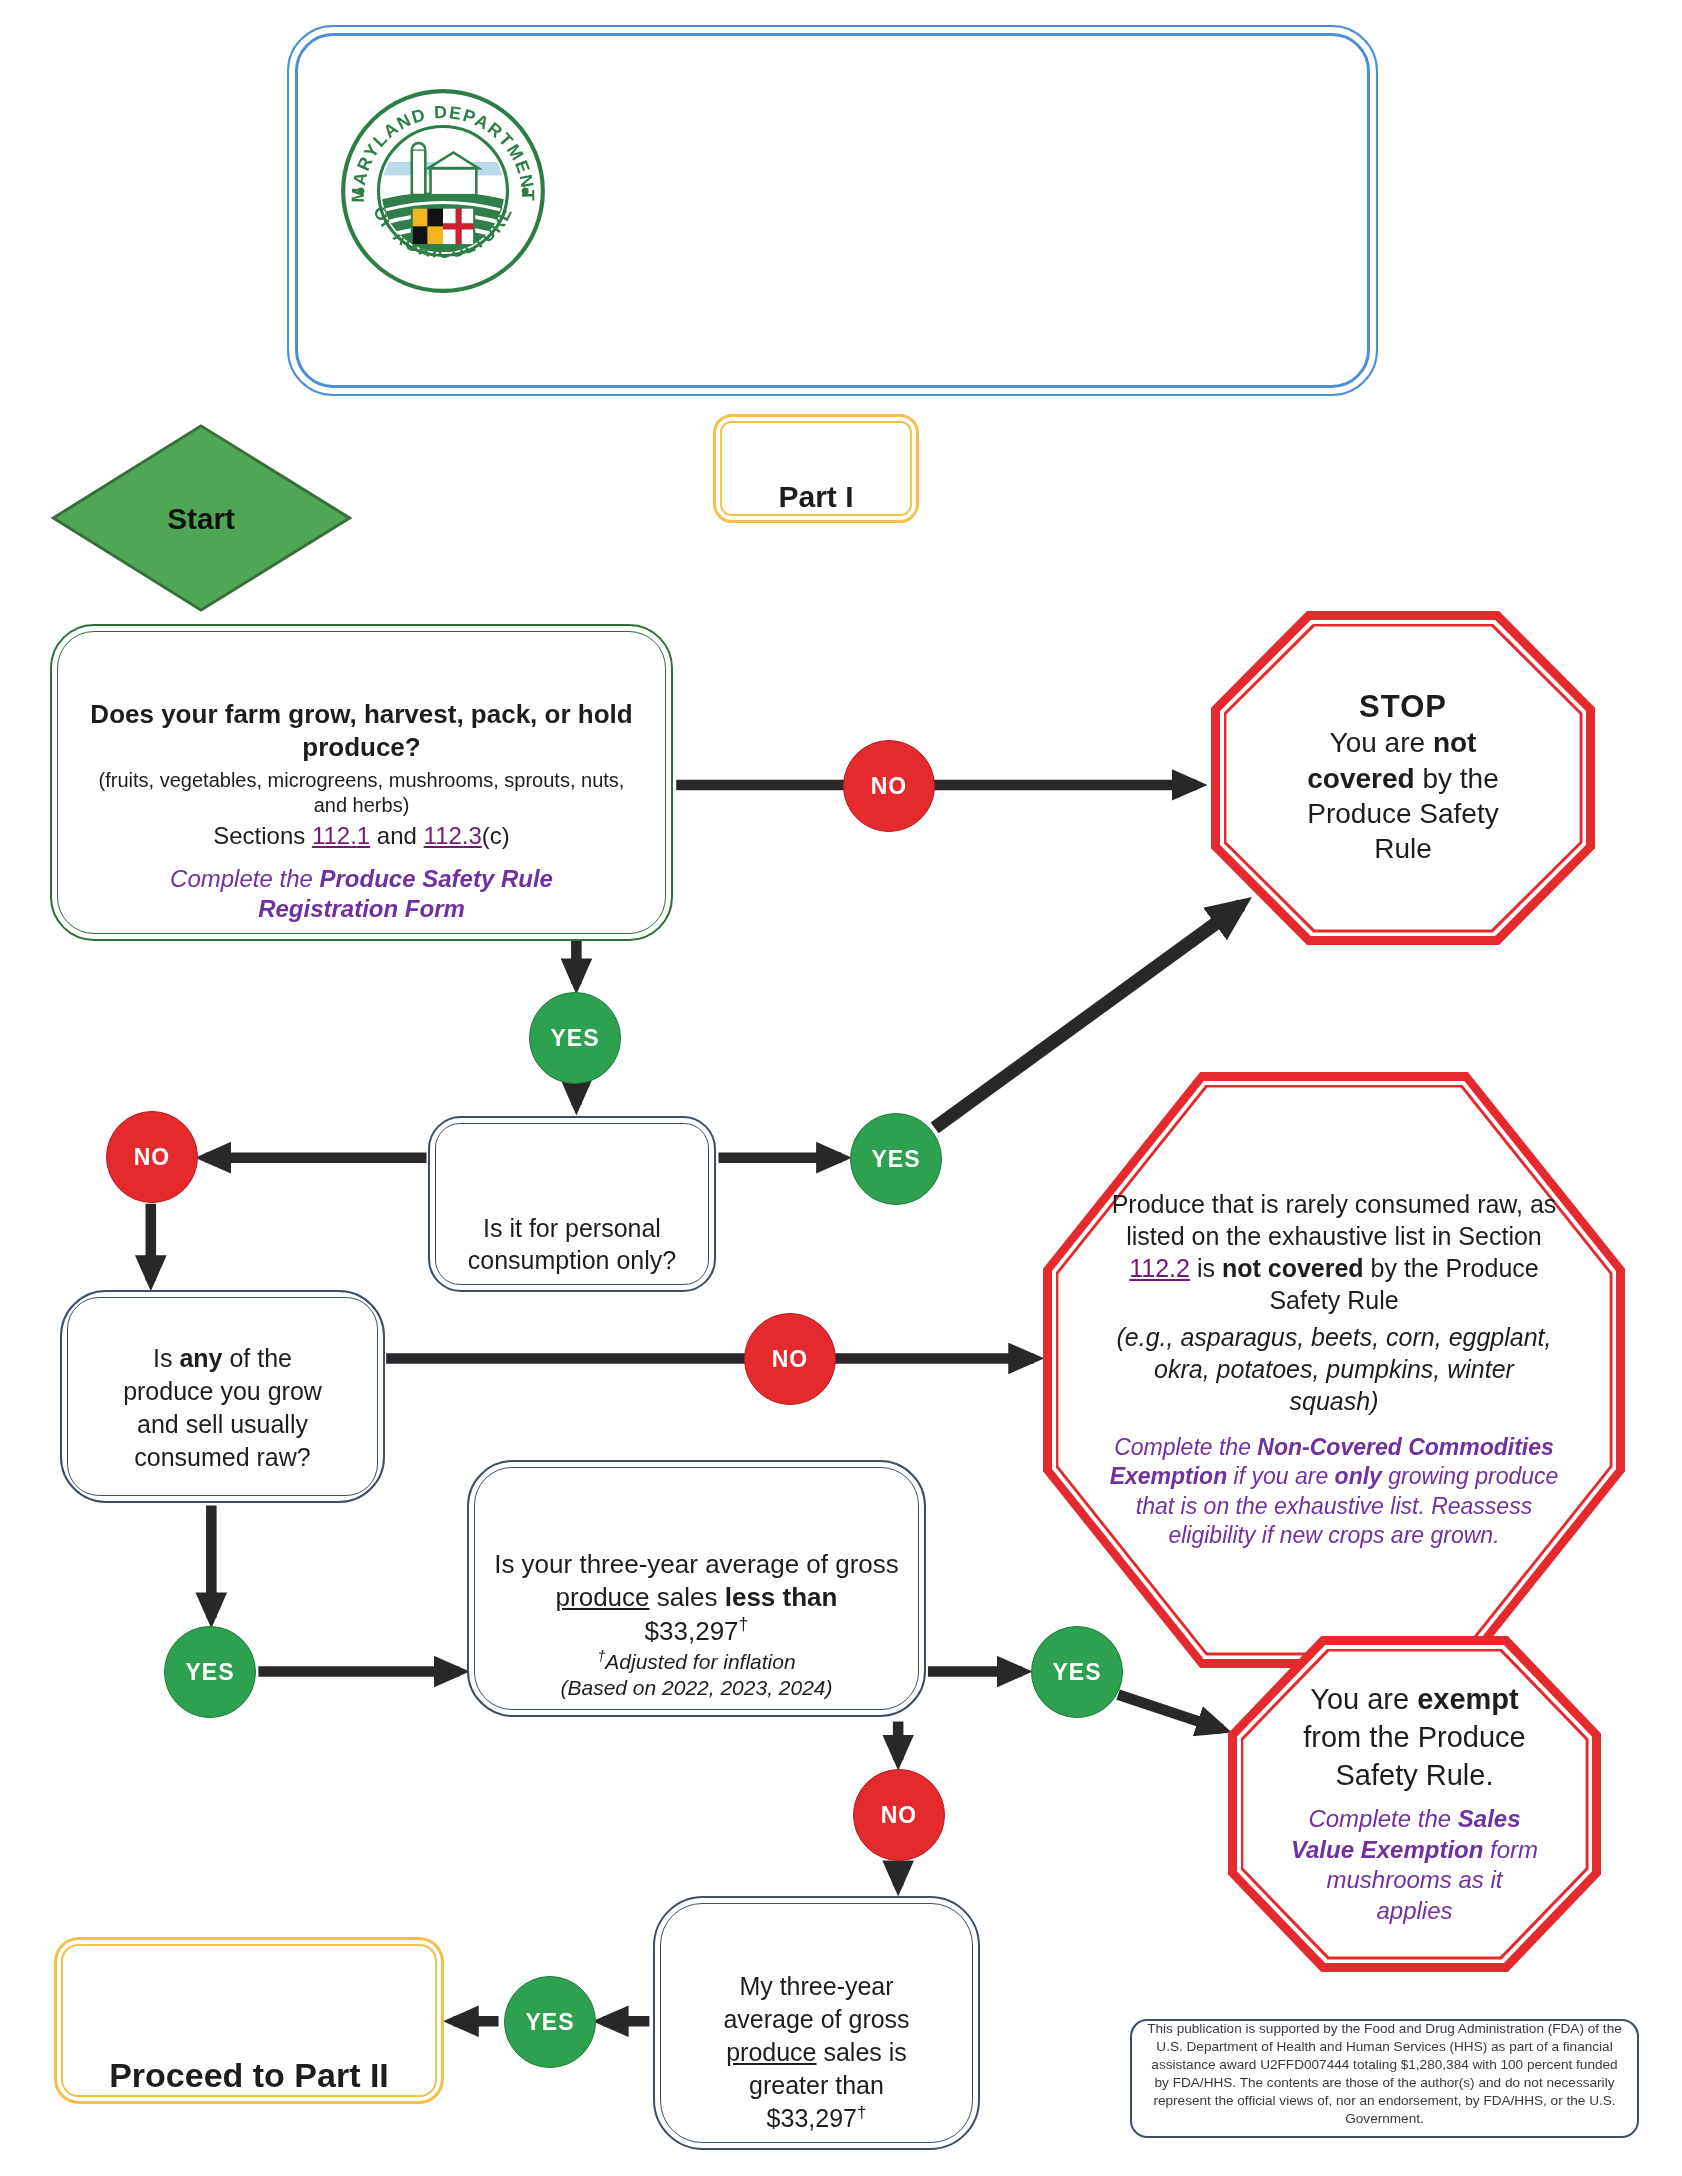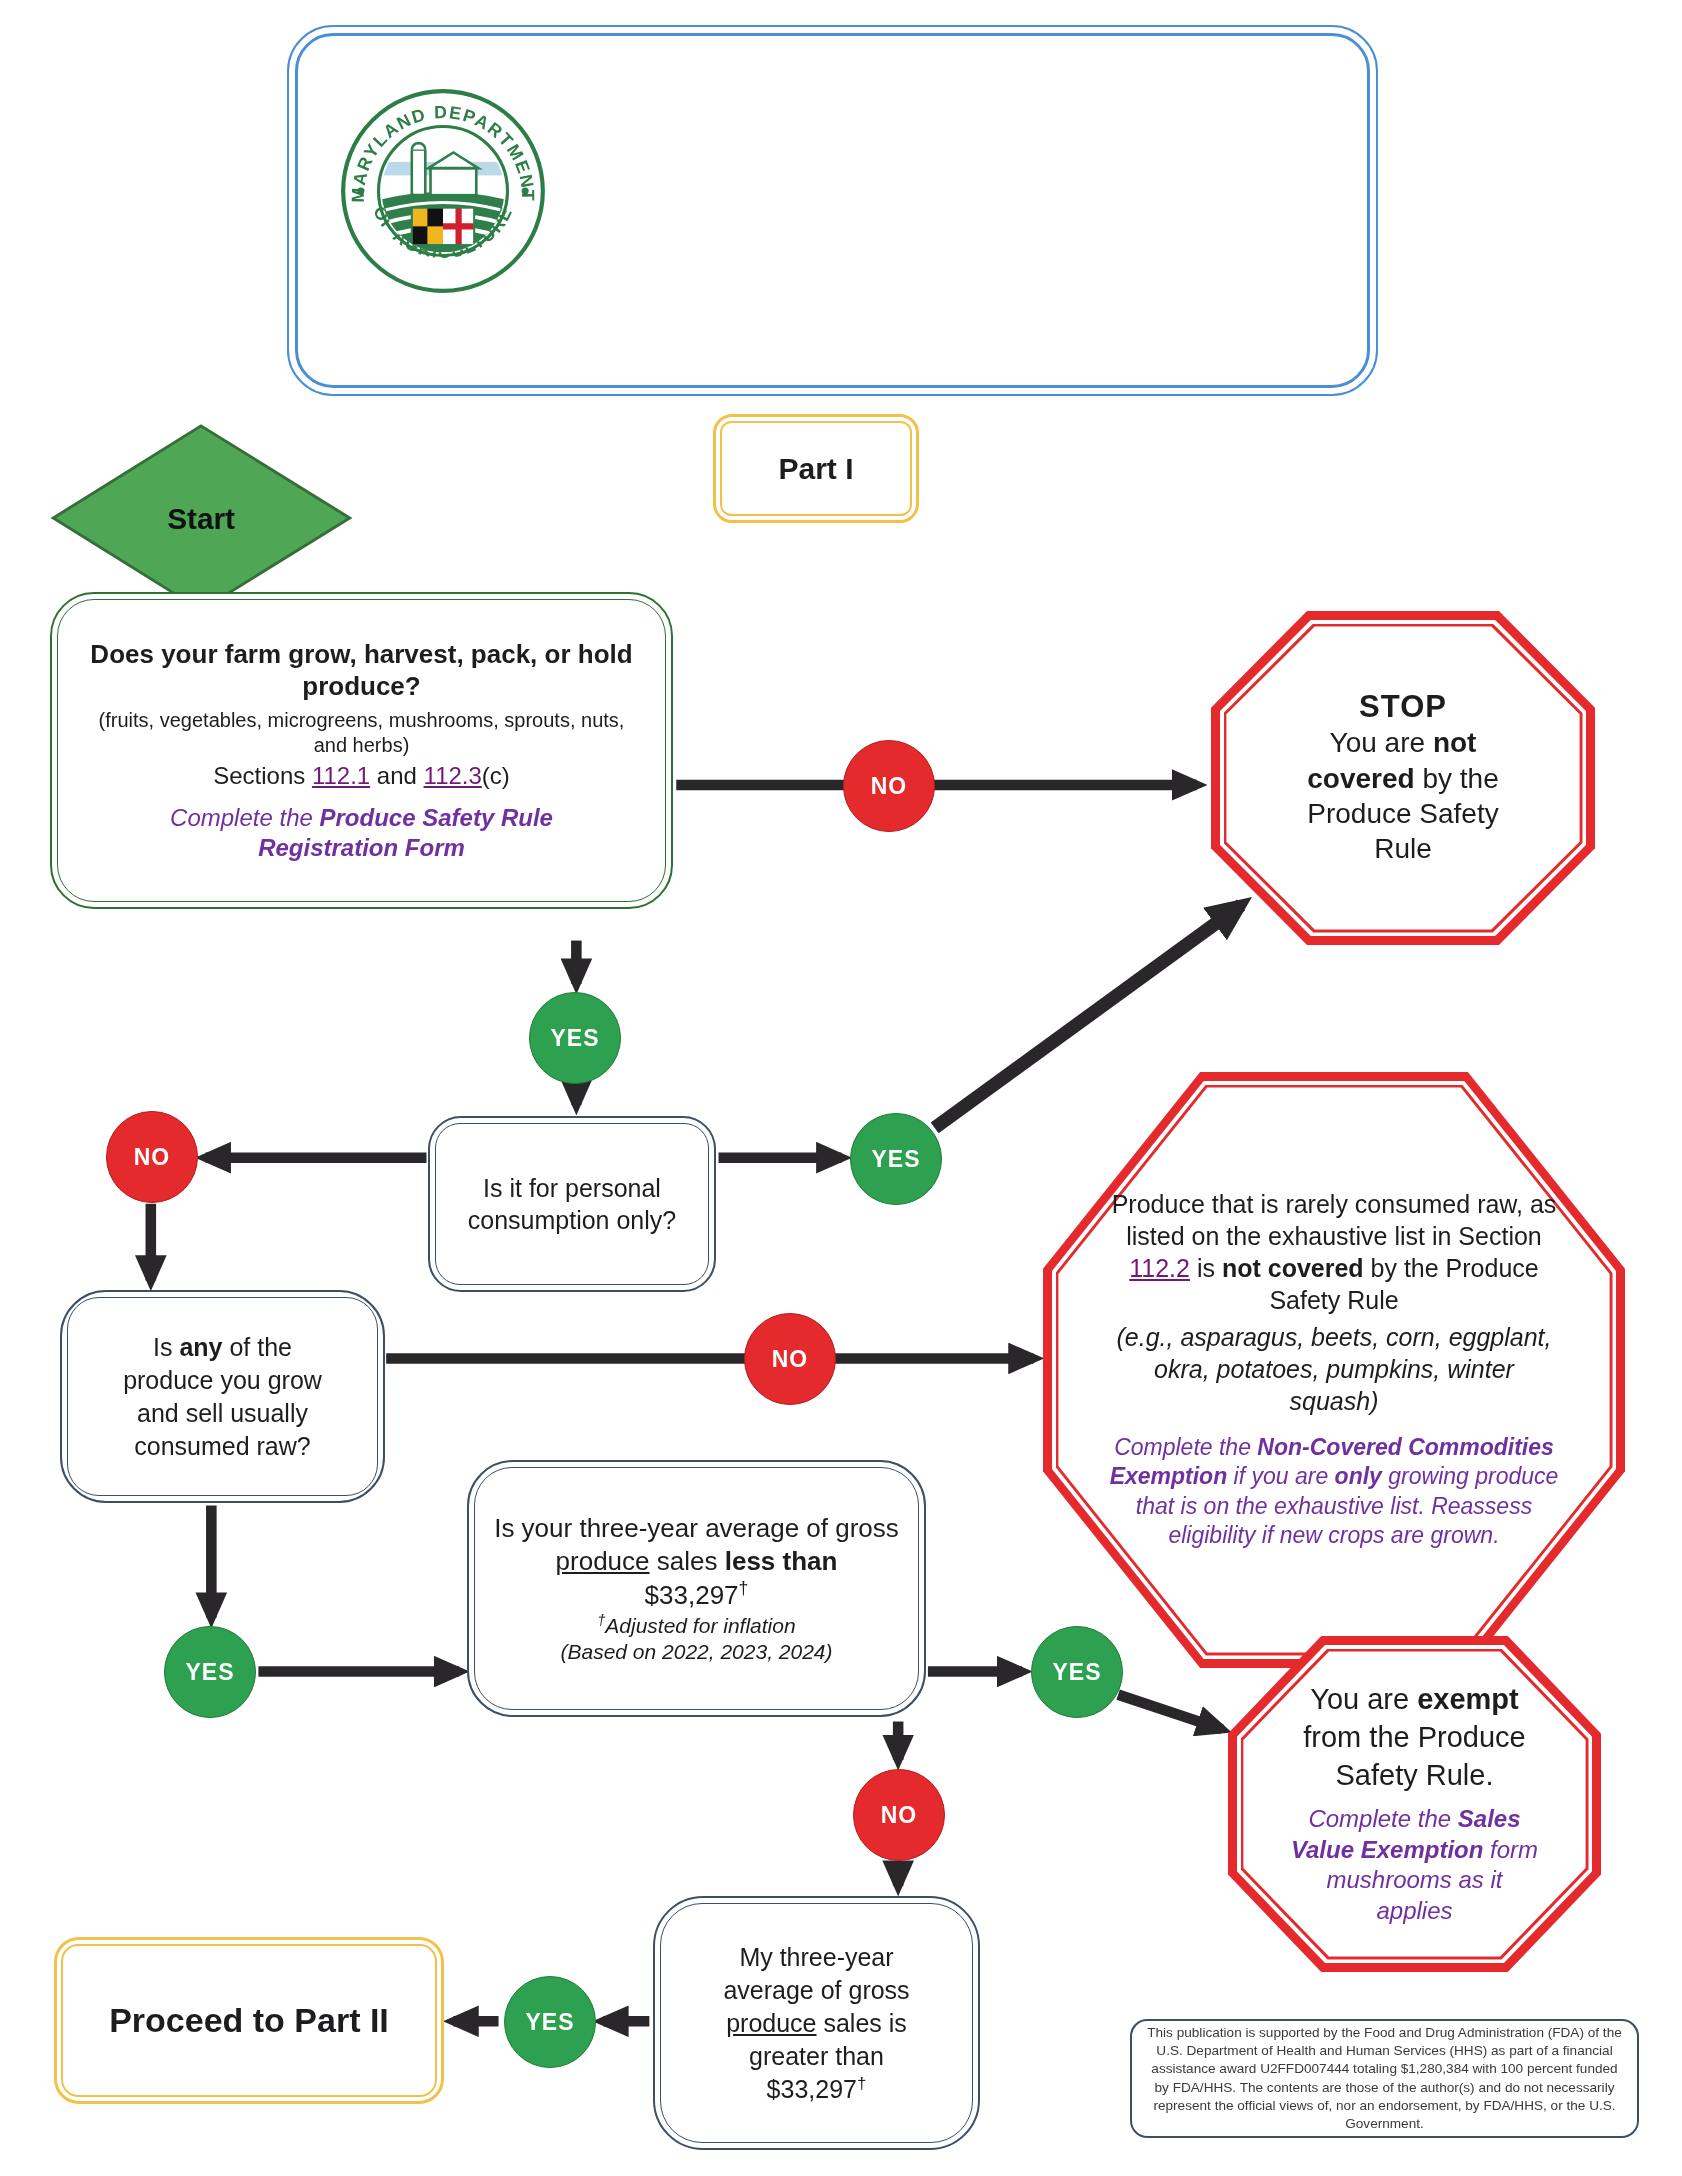--- a/index.html
+++ b/index.html
@@ -8,40 +8,40 @@
   #arrows{position:absolute;left:0;top:0;z-index:1}
   p{margin:0}
   .b{font-weight:700}.u{text-decoration:underline}
   .purple{color:#7030a0}
   .link{color:#701a75;text-decoration:underline;cursor:pointer}
   sup{font-size:68%;vertical-align:super;line-height:0}
 
   
   .node{position:absolute;background:#fff;box-sizing:border-box;z-index:2;border-style:solid}
   .din{position:absolute;border-style:solid;box-sizing:border-box;display:flex;flex-direction:column;
-       align-items:center;justify-content:center;text-align:center}
+       align-items:center;justify-content:flex-end;text-align:center}
 
   
   #header-card{left:287px;top:25px;width:1091px;height:371px;border:2.9px solid #4a8fd6;border-radius:46px}
   #header-card .din{inset:5.8px;border:3.8px solid #4a8fd6;border-radius:38px}
   #logo{position:absolute;left:50px;top:60px;width:208px;height:208px;z-index:3}
   #title{position:absolute;left:323px;top:63px;width:749px;text-align:center;z-index:3}
   .tl{font-size:39px;font-weight:700;line-height:88px;color:#1b1b1b}
 
   
   #part1{left:713px;top:414px;width:206px;height:109px;border:3.8px solid #f2c14a;border-radius:19px}
   #part1 .din{inset:3.8px;border:2.4px solid #f2c14a;border-radius:11.5px;font-size:30px;font-weight:700}
   #proceed{left:54px;top:1937px;width:390px;height:167px;border:3.8px solid #f2c14a;border-radius:25px}
   #proceed .din{inset:3.8px;border:2.4px solid #f2c14a;border-radius:17.3px;font-size:34px;font-weight:700}
 
   
   #start-diamond{position:absolute;left:50px;top:423px;width:303px;height:190px;z-index:2}
 
   
-  #q-farm{left:50px;top:592px;width:623px;height:317px;border:2.9px solid #2e6f36;border-radius:44px}
+  #q-farm{left:50px;top:624px;width:623px;height:317px;border:2.9px solid #2e6f36;border-radius:44px}
   #q-farm .din{inset:4.8px;border:1.9px solid #2e6f36;border-radius:37px;padding:9.6px 33px}
   #q-farm .head{font-size:26px;font-weight:700;line-height:1.25;width:557px}
   #q-farm .ex{font-size:20px;line-height:1.25;margin-top:5px;width:557px}
   #q-farm .sections{font-size:24px;margin-top:3.8px}
   #q-farm .action{font-size:24px;font-style:italic;margin-top:13.4px;width:500px;line-height:1.25}
 
   
   .navy{border-color:#3e4f63}
   #q-personal{left:428px;top:1116px;width:288px;height:176px;border-width:2.9px;border-radius:33px}
   #q-personal .din{inset:4.8px;border-width:1.9px;border-color:#3e4f63;border-radius:25px;font-size:25px;line-height:1.3;padding:7.7px 15.4px}

